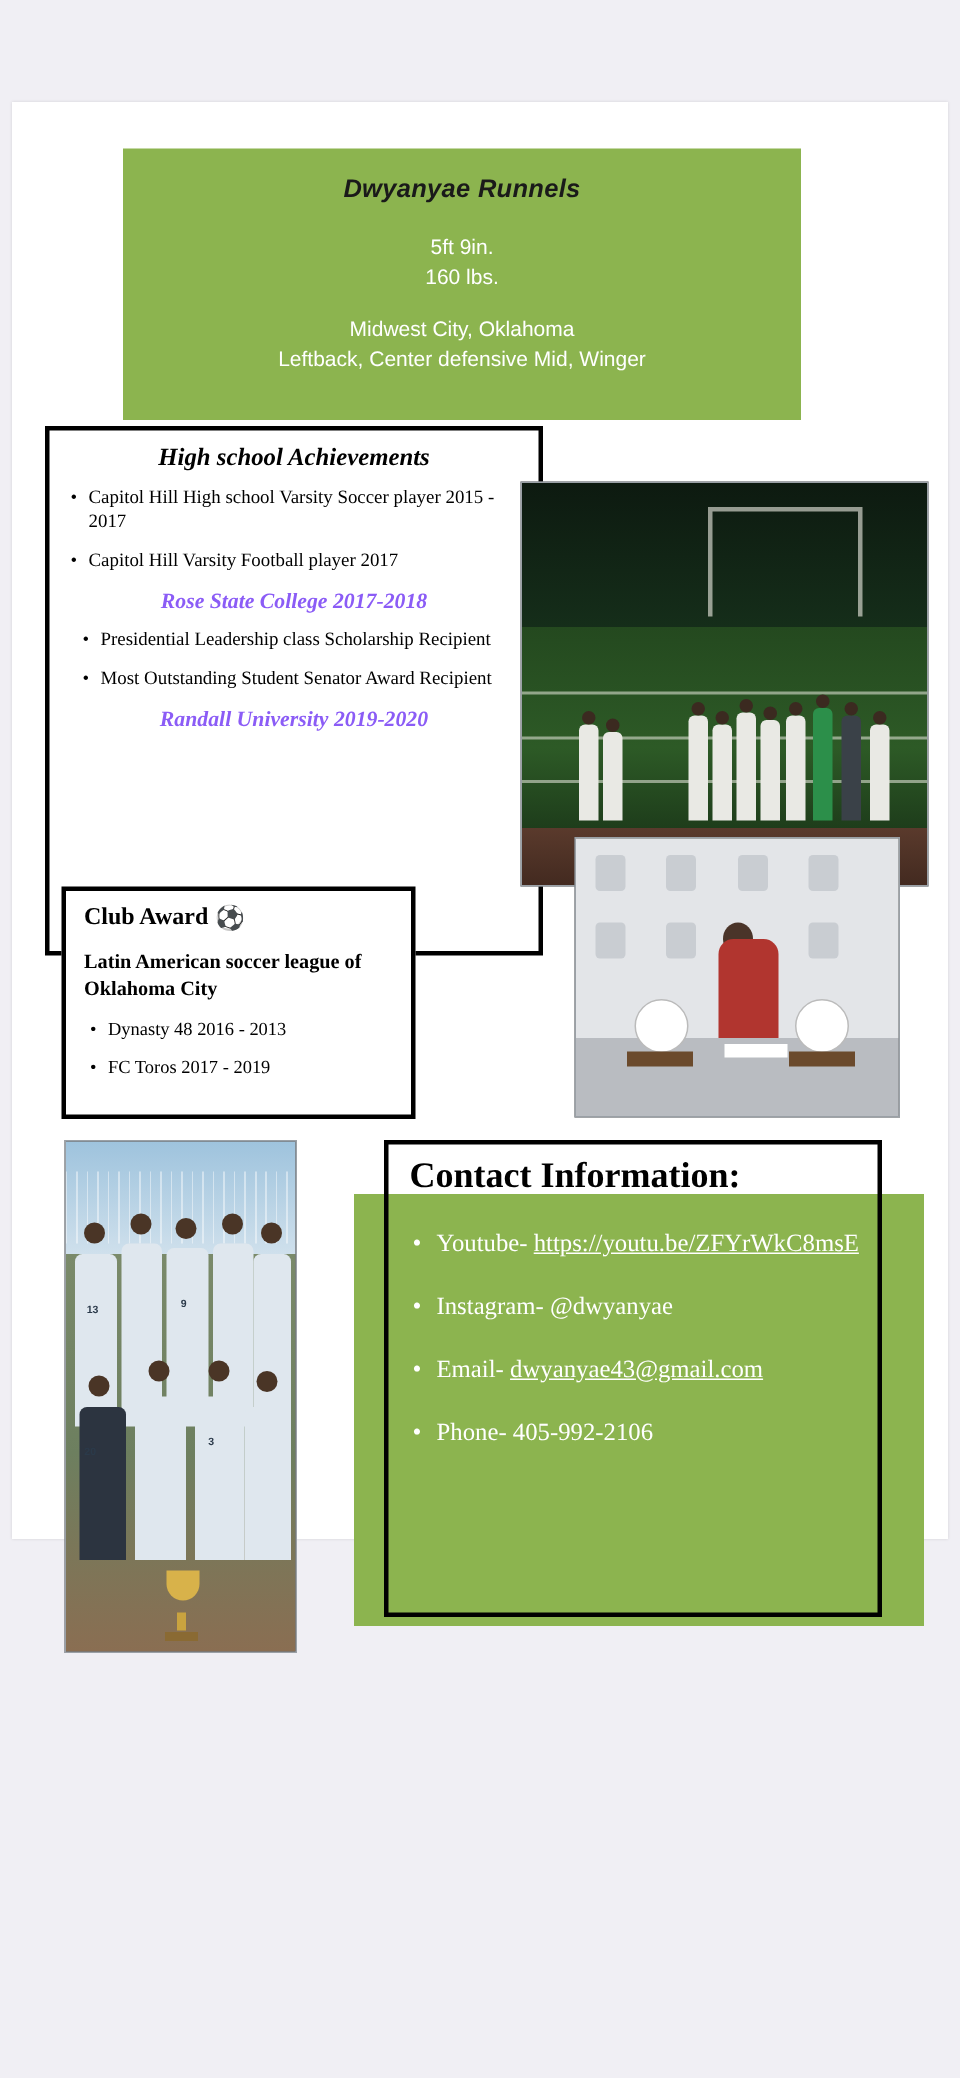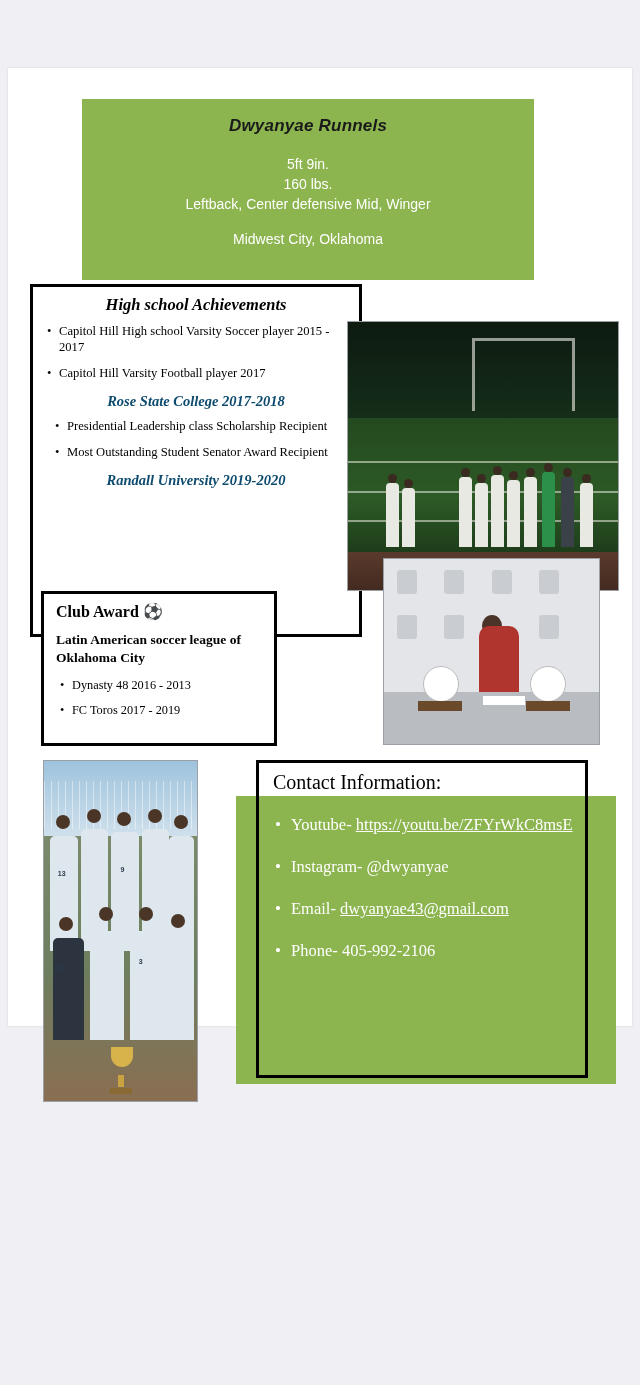--- a/index.html
+++ b/index.html
@@ -86,21 +86,21 @@
     font-size: 21px;
     color: #000;
     margin: 12px 0 10px 0;
   }
   .ach-sub2 {
     text-align: center;
     font-family: "Liberation Serif", serif;
     font-style: italic;
     font-weight: bold;
     font-size: 14.5px;
-    color: #0c4a6e;
+    color: #8b5cf6;
     margin: 12px 0 8px 0;
   }
   .bullet-row {
     display: flex;
     font-family: "Liberation Serif", serif;
     font-size: 12.6px;
     line-height: 16px;
     color: #000;
     margin: 0 0 10px 6px;
   }
@@ -166,22 +166,22 @@
     left: 248px;
     top: 692px;
     width: 332px;
     height: 318px;
     border: 3px solid #000;
     box-sizing: border-box;
     padding: 8px 12px 0 12px;
   }
   .contact-title {
     font-family: "Liberation Serif", serif;
-    font-weight: normal;
-    font-size: 20px;
+    font-weight: bold;
+    font-size: 24px;
     color: #000;
     margin: 0 0 4px 2px;
   }
   .contact-item {
     display: flex;
     font-family: "Liberation Serif", serif;
     font-size: 16.5px;
     line-height: 22px;
     color: #ffffff;
     margin: 20px 0 0 4px;
@@ -255,22 +255,22 @@
 </head>
 <body>
 
 <div class="page-wrap">
   <div class="sheet">
 
     <div class="header-box">
       <div class="header-name">Dwyanyae Runnels</div>
       <div class="header-line">5ft 9in.</div>
       <div class="header-line">160 lbs.</div>
+      <div class="header-line gap">Midwest City, Oklahoma</div>
       <div class="header-line">Leftback, Center defensive Mid, Winger</div>
-      <div class="header-line gap">Midwest City, Oklahoma</div>
     </div>
 
     <div class="ach-box">
       <div class="ach-title">High school Achievements</div>
 
       <div class="bullet-row">
         <span class="dot">•</span>
         <span class="txt">Capitol Hill High school Varsity Soccer player 2015 - 2017</span>
       </div>
       <div class="bullet-row">

